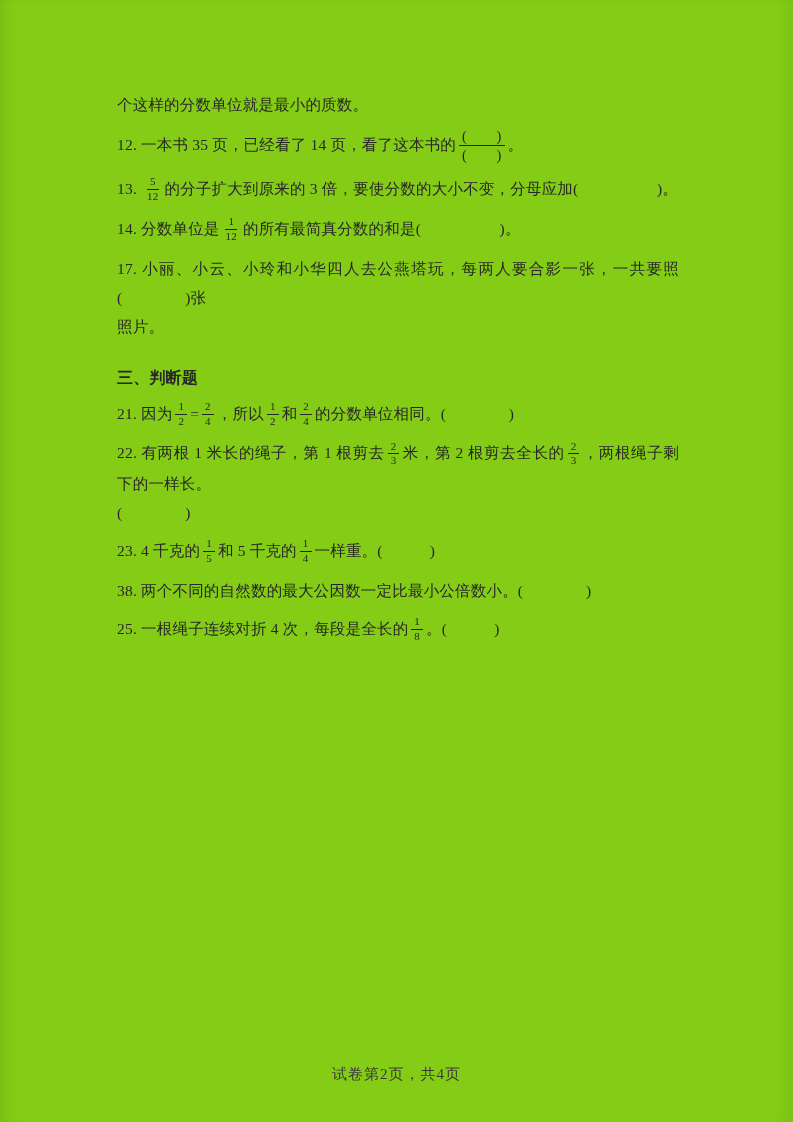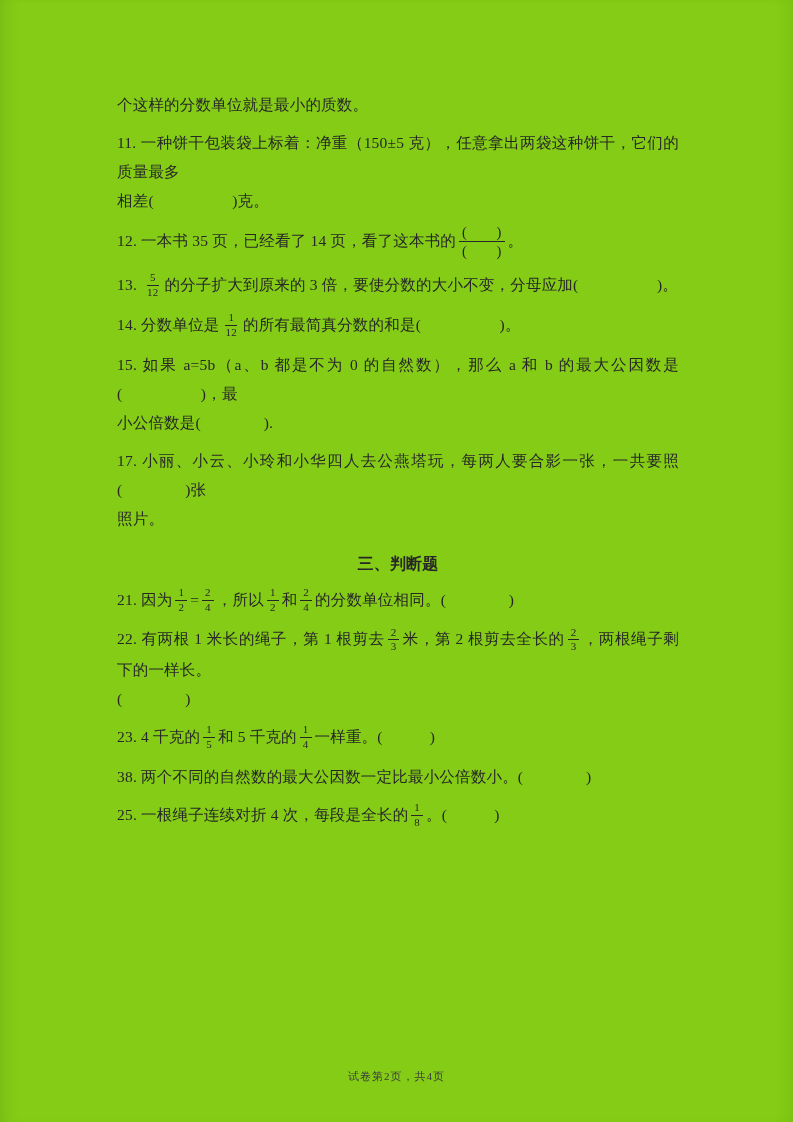--- a/index.html
+++ b/index.html
@@ -27,24 +27,24 @@
   }
   .q {
     margin: 0 0 9px 0;
     font-size: 15.5px;
     line-height: 29px;
     text-align: justify;
     letter-spacing: 0.2px;
   }
   .q.section {
     font-weight: bold;
-    margin-top: 16px;
+    margin-top: 22px;
     margin-bottom: 7px;
     font-size: 16px;
-    text-align: center;
+    text-align: left;
   }
   .frac {
     display: inline-flex;
     flex-direction: column;
     align-items: center;
     vertical-align: middle;
     margin: 0 3px;
     font-size: 11px;
     line-height: 1.25;
     position: relative;
@@ -61,45 +61,43 @@
   }
   .frac.big {
     font-size: 14.5px;
   }
   .footer {
     position: absolute;
     bottom: 38px;
     left: 0;
     width: 100%;
     text-align: center;
-    font-size: 11px;
+    font-size: 15px;
     color: #3a3a3a;
     letter-spacing: 1px;
   }
 </style>
 </head>
 <body>
 
 <div class="sheet">
   <div class="content">
       <p class="q">个这样的分数单位就是最小的质数。</p>
-      <p class="q">11. 一种饼干包装袋上标着：净重（150±5 克），任意拿出两袋这种饼干，它们的质量最多<br>相差(　　　　　)克。</p>
       <p class="q">12. 一本书 35 页，已经看了 14 页，看了这本书的<span class="frac big">
           <span class="nu">(　　)</span>
           <span class="de">(　　)</span>
         </span>。</p>
       <p class="q">13. <span class="frac">
           <span class="nu">5</span>
           <span class="de">12</span>
         </span>的分子扩大到原来的 3 倍，要使分数的大小不变，分母应加(　　　　　)。</p>
       <p class="q">14. 分数单位是<span class="frac">
           <span class="nu">1</span>
           <span class="de">12</span>
         </span>的所有最简真分数的和是(　　　　　)。</p>
-      <p class="q">15. 如果 a=5b（a、b 都是不为 0 的自然数），那么 a 和 b 的最大公因数是(　　　　　)，最<br>小公倍数是(　　　　).</p>
       <p class="q">17. 小丽、小云、小玲和小华四人去公燕塔玩，每两人要合影一张，一共要照(　　　　)张<br>照片。</p>
       <p class="q section">三、判断题</p>
       <p class="q">21. 因为<span class="frac">
           <span class="nu">1</span>
           <span class="de">2</span>
         </span>=<span class="frac">
           <span class="nu">2</span>
           <span class="de">4</span>
         </span>，所以<span class="frac">
           <span class="nu">1</span>

